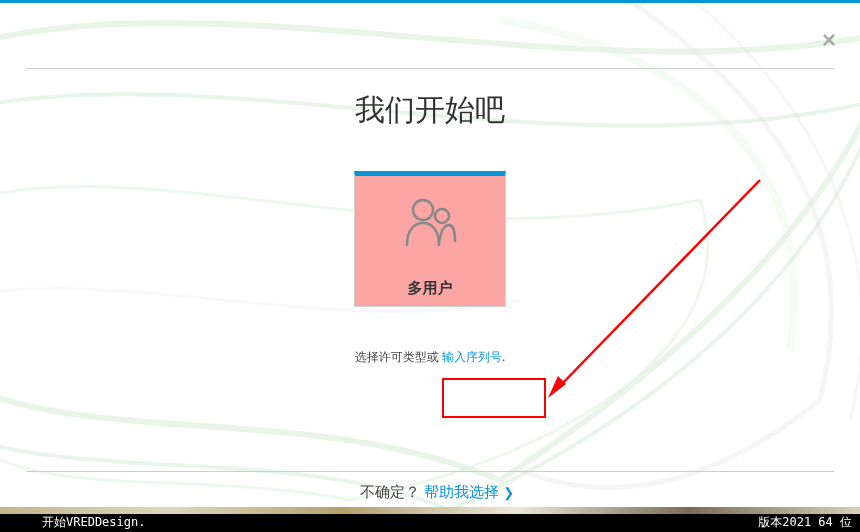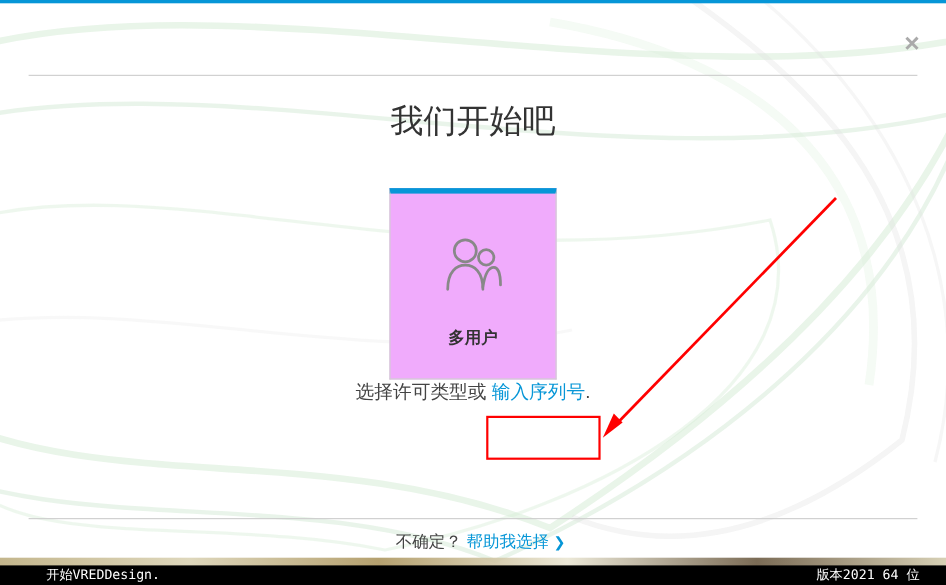--- a/index.html
+++ b/index.html
@@ -56,41 +56,42 @@
     }
     .title {
       margin-top: 22px;
       font-size: 30px;
       color: #333;
       font-weight: 400;
     }
     .card {
       margin-top: 40px;
       width: 152px;
-      height: 174px;
-      background: #f0abfc;
+      height: 136px;
+      background: #fca5a5;
       border: 1px solid #d0d0d0;
       border-top: 5px solid #0696d7;
       display: flex;
       flex-direction: column;
       align-items: center;
       justify-content: center;
       cursor: pointer;
     }
     .card-icon {
       margin-top: 8px;
       margin-bottom: 24px;
     }
     .card-label {
       font-size: 15px;
       color: #333;
       font-weight: 600;
     }
     .license-line {
-      font-size: 17px;
+      margin-top: 42px;
+      font-size: 12px;
       color: #444;
     }
     .serial-link {
       color: #0696d7;
       cursor: pointer;
     }
     .red-box {
       position: absolute;
       top: 378px;
       left: 442px;
@@ -150,21 +151,21 @@
       font-family: "SimSun", monospace;
       display: flex;
       align-items: flex-start;
       z-index: 30;
     }
     .taskbar-left {
       padding-left: 42px;
     }
     .taskbar-right {
       margin-left: auto;
-      padding-right: 24px;
+      padding-right: 8px;
     }
   </style>
 </head>
 <body>
 
 <div class="top-bar"></div>
 
 <svg class="bg-art" viewBox="0 0 860 532" preserveAspectRatio="none">
   <path d="M -50 50 C 200 -30, 600 100, 900 30 C 850 200, 700 350, 500 480 C 300 400, 100 450, -50 380 Z" fill="none" stroke="#4fae52" stroke-width="6" opacity="0.5"></path>
   <path d="M -80 120 C 180 40, 550 180, 880 100 C 820 280, 650 420, 450 510 C 280 440, 60 490, -80 420 Z" fill="none" stroke="#3fa048" stroke-width="4" opacity="0.45"></path>

